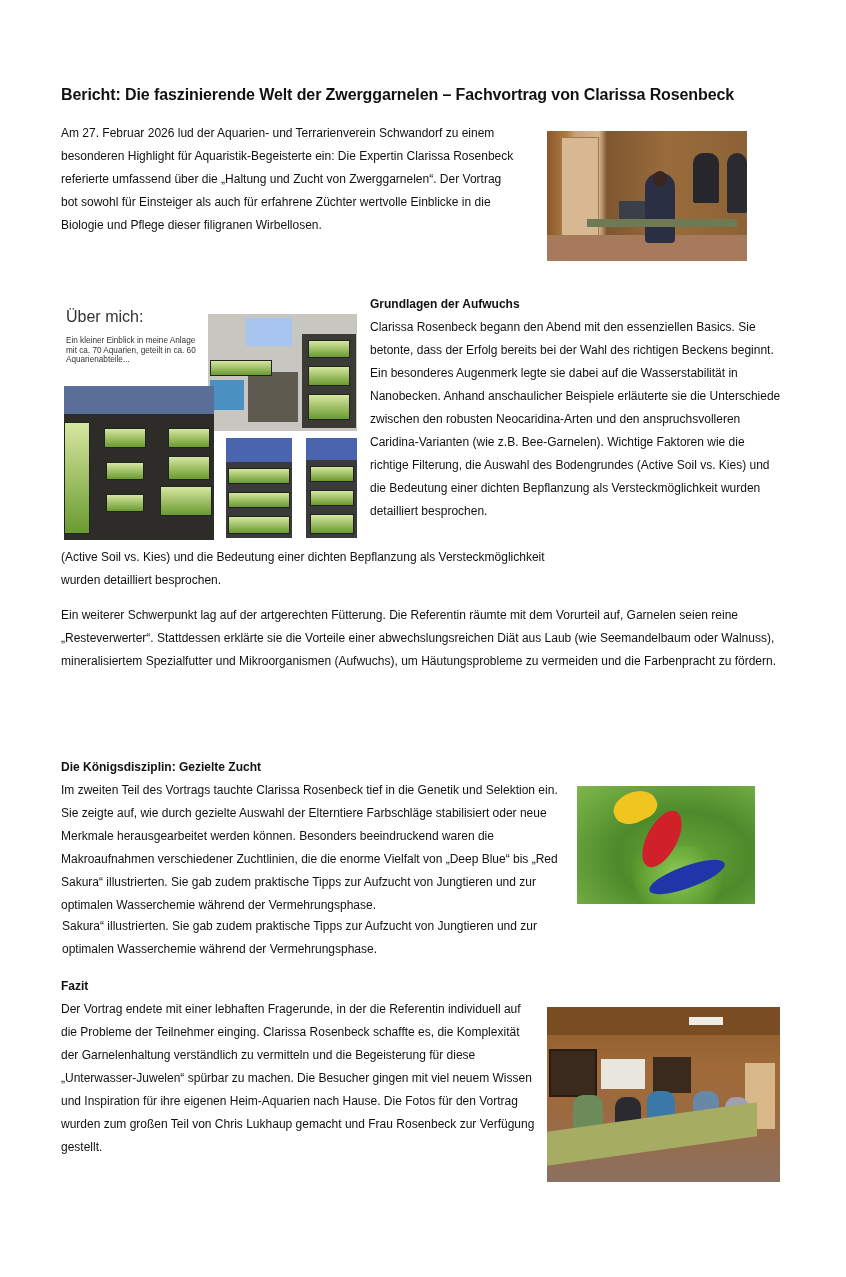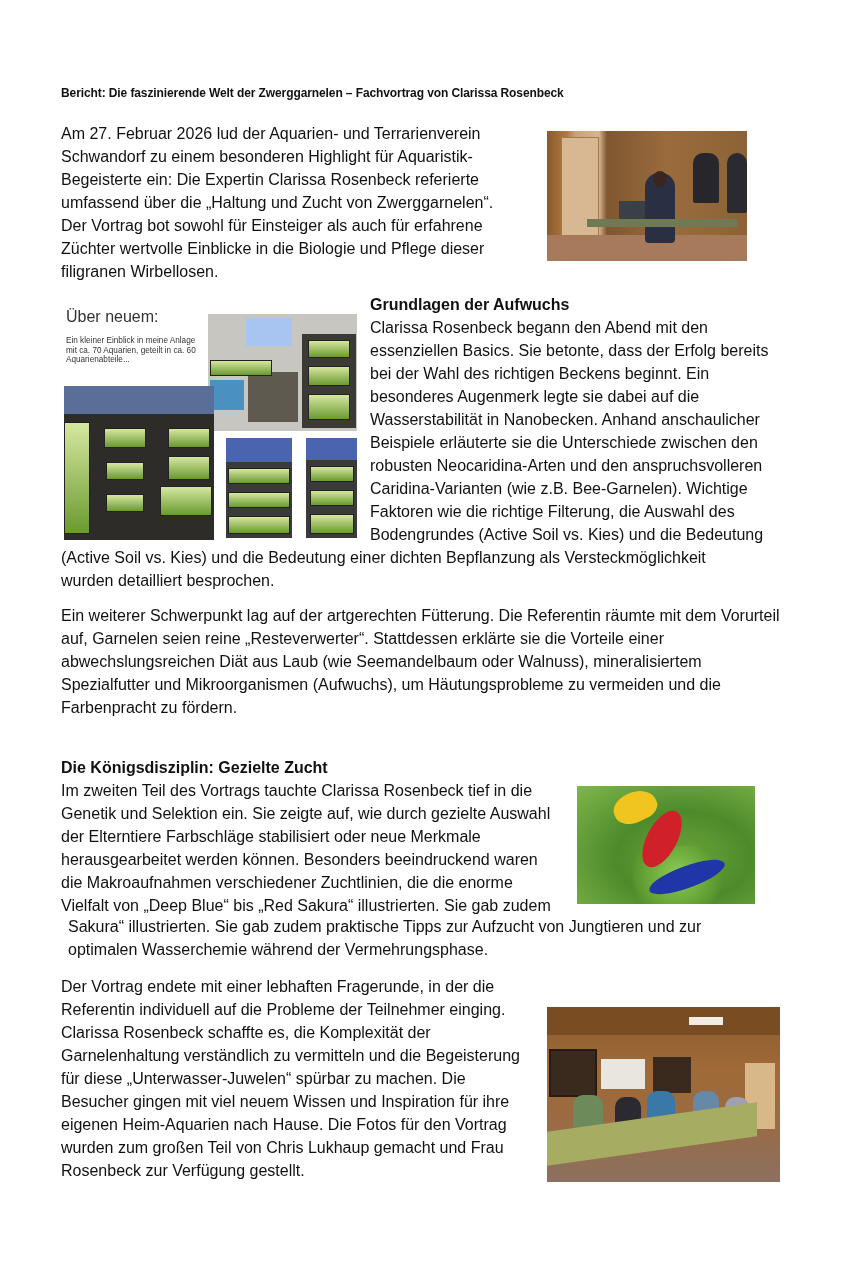--- a/index.html
+++ b/index.html
@@ -1,19 +1,19 @@
 <!DOCTYPE html>
 <html><head>
 <meta charset="utf-8">
 <style>
   html, body { margin: 0; padding: 0; background: #ffffff; }
   body { width: 846px; height: 1277px; position: relative; overflow: hidden;
          font-family: "Liberation Sans", "DejaVu Sans", sans-serif; color: #111; }
-  .title { position: absolute; left: 61px; top: 86px; font-size: 12px; font-weight: bold; white-space: nowrap; letter-spacing: -0.1px; }
-  .para { position: absolute; font-size: 16px; line-height: 23px; margin: 0; }
+  .title { position: absolute; left: 61px; top: 86px; font-size: 16px; font-weight: bold; white-space: nowrap; letter-spacing: -0.1px; }
+  .para { position: absolute; font-size: 12px; line-height: 23px; margin: 0; }
   .h { font-weight: bold; display: block; }
   .img { position: absolute; overflow: hidden; }
   
   .p1 { left: 547px; top: 131px; width: 200px; height: 130px; background: linear-gradient(90deg,#8a5a2a 0%,#b07a44 10%,#c7a07a 14%,#d7b48e 26%,#7e5630 30%,#9a6c3c 60%,#8c6236 100%); }
   .p1 .door { position:absolute; left:14px; top:6px; width:36px; height:115px; background:#d8b892; border:1px solid #a27a50; }
   .p1 .table { position:absolute; left:40px; top:88px; width:150px; height:8px; background:#6f7a55; }
   .p1 .laptop { position:absolute; left:72px; top:70px; width:26px; height:18px; background:#3a3f48; }
   .p1 .person { position:absolute; left:98px; top:42px; width:30px; height:70px; background:#2b2f44; border-radius:14px 14px 4px 4px; }
   .p1 .head { position:absolute; left:106px; top:40px; width:14px; height:16px; background:#3a2620; border-radius:50%; }
   .p1 .coat1 { position:absolute; left:146px; top:22px; width:26px; height:50px; background:#26262c; border-radius:10px 10px 2px 2px; }
@@ -55,21 +55,21 @@
   <div class="coat1"></div>
   <div class="coat2"></div>
   <div class="floor"></div>
   <div class="person"></div>
   <div class="head"></div>
   <div class="table"></div>
   <div class="laptop"></div>
 </div>
 
 <div class="img p2">
-  <div class="ueber">Über neuem:</div>
+  <div class="ueber">Über mich:</div>
   <div class="sub">Ein kleiner Einblick in meine Anlage mit ca. 70 Aquarien, geteilt in ca. 60 Aquarienabteile...</div>
 
   <div class="shelf" style="left:144px; top:8px; width:149px; height:117px; background:#c8c6c0;">
     <div class="box" style="left:38px; top:4px; width:46px; height:28px; background:#a8c4f0;"></div>
     <div class="shelf" style="left:94px; top:20px; width:54px; height:94px;"></div>
     <div class="tank" style="left:100px; top:26px; width:40px; height:16px;"></div>
     <div class="tank" style="left:100px; top:52px; width:40px; height:18px;"></div>
     <div class="tank" style="left:100px; top:80px; width:40px; height:24px;"></div>
     <div class="shelf" style="left:40px; top:58px; width:50px; height:50px; background:#5e5a50;"></div>
     <div class="box" style="left:2px; top:66px; width:34px; height:30px; background:#4a90c0;"></div>
@@ -118,32 +118,33 @@
   </p>
 </div>
 
 <div>
   <p class="para" style="left:61px; top:756px; width:500px;">
     <span class="h">Die Königsdisziplin: Gezielte Zucht</span>
   </p>
   <p class="para" style="left:61px; top:779px; width:500px; height:138px; overflow:hidden;">
     <span>Im zweiten Teil des Vortrags tauchte Clarissa Rosenbeck tief in die Genetik und Selektion ein. Sie zeigte auf, wie durch gezielte Auswahl der Elterntiere Farbschläge stabilisiert oder neue Merkmale herausgearbeitet werden können. Besonders beeindruckend waren die Makroaufnahmen verschiedener Zuchtlinien, die die enorme Vielfalt von „Deep Blue“ bis „Red Sakura“ illustrierten. Sie gab zudem praktische Tipps zur Aufzucht von Jungtieren und zur optimalen Wasserchemie während der Vermehrungsphase.</span>
   </p>
-  <p class="para" style="left:68px; top:915px; width:720px;">Sakura“ illustrierten. Sie gab zudem praktische Tipps zur Aufzucht von Jungtieren und zur<br>optimalen Wasserchemie während der Vermehrungsphase.</p>
+  <p class="para" style="left:62px; top:915px; width:720px;">Sakura“ illustrierten. Sie gab zudem praktische Tipps zur Aufzucht von Jungtieren und zur<br>optimalen Wasserchemie während der Vermehrungsphase.</p>
 </div>
 
 <div class="img p3">
   <div class="moss"></div>
   <div class="y"></div>
   <div class="r"></div>
   <div class="b"></div>
 </div>
 
 <div>
   <p class="para" style="left:61px; top:975px; width:475px;">
+    <span class="h">Fazit</span>
     <span>Der Vortrag endete mit einer lebhaften Fragerunde, in der die Referentin individuell auf die Probleme der Teilnehmer einging. Clarissa Rosenbeck schaffte es, die Komplexität der Garnelenhaltung verständlich zu vermitteln und die Begeisterung für diese „Unterwasser-Juwelen“ spürbar zu machen. Die Besucher gingen mit viel neuem Wissen und Inspiration für ihre eigenen Heim-Aquarien nach Hause. Die Fotos für den Vortrag wurden zum großen Teil von Chris Lukhaup gemacht und Frau Rosenbeck zur Verfügung gestellt.</span>
   </p>
 </div>
 
 <div class="img p4">
   <div class="ceil"></div>
   <div class="lamp"></div>
   <div class="win1"></div>
   <div class="board"></div>
   <div class="win2"></div>

